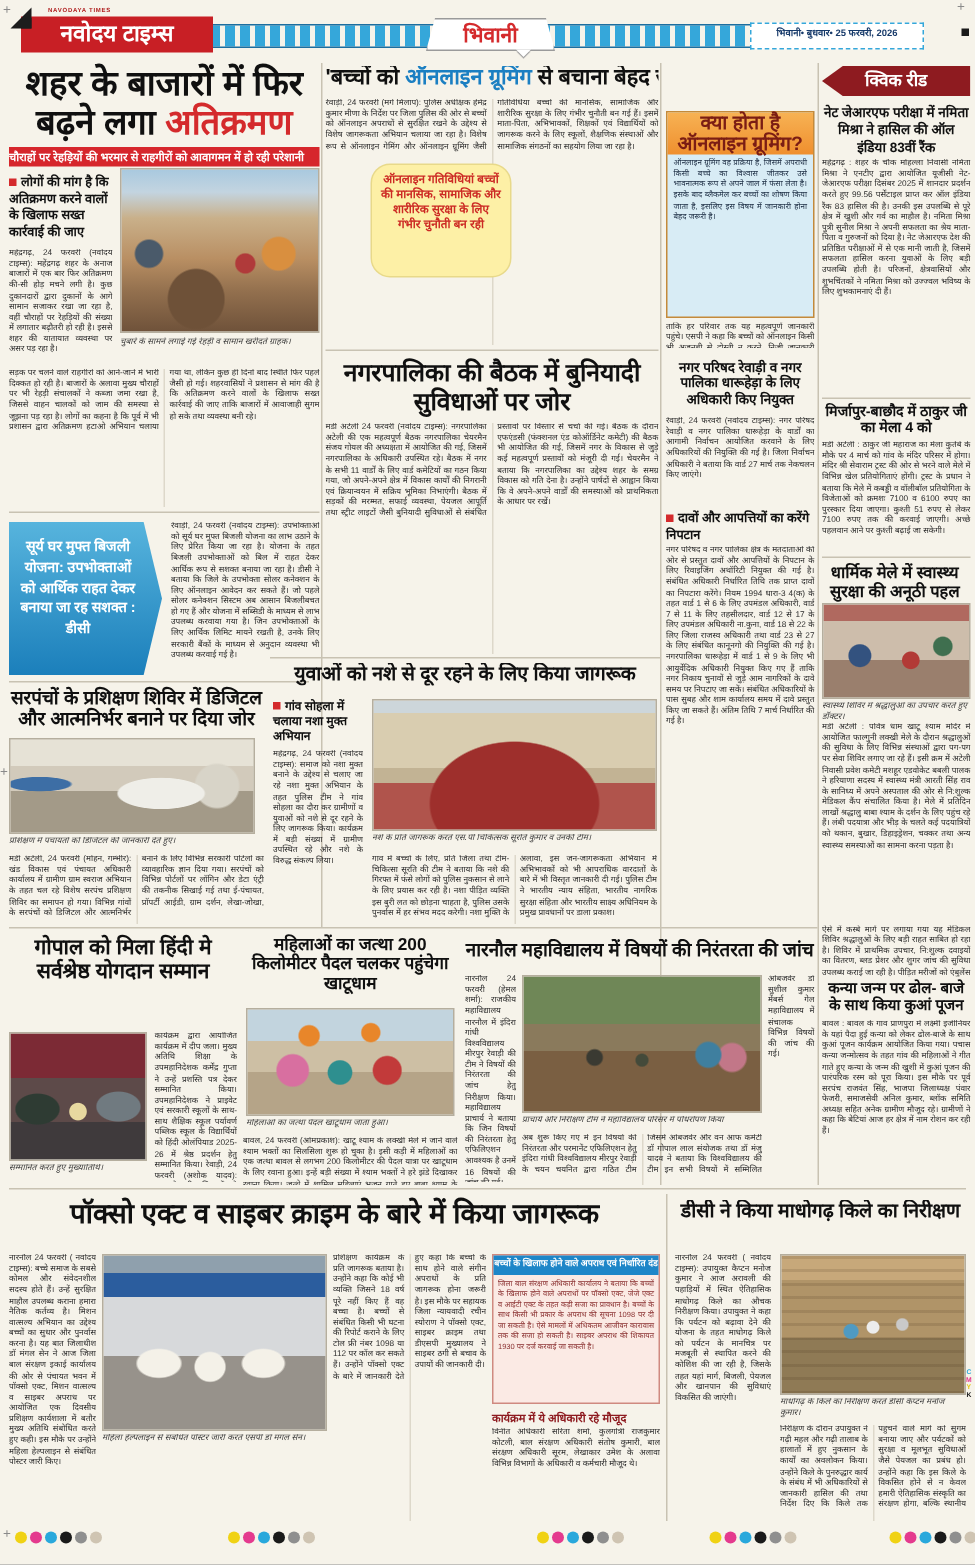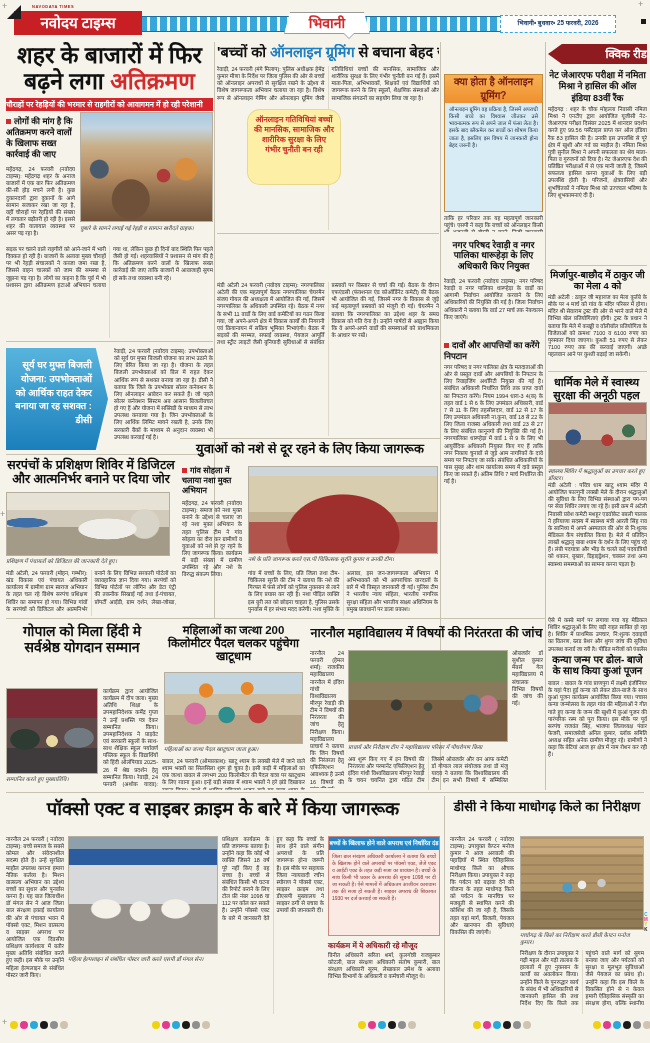--- a/index.html
+++ b/index.html
@@ -26,27 +26,27 @@
   .edbox{background:#fff;border:1px solid #9a9a9a;clip-path:polygon(7% 0,93% 0,100% 100%,0 100%);
          color:#d42a2c;font-weight:bold;font-size:14px;text-align:center;line-height:20px;}
   .edtail{width:0;height:0;border:5px solid transparent;border-top-color:#fff;filter:drop-shadow(0 1px 0 #999);}
   .datebox{background:#fff;border:1px dashed #35a7da;color:#173a6a;font-weight:bold;font-size:6.3px;line-height:14px;text-align:center;}
   .pgcircle{width:25px;height:25px;border-radius:50%;background:#2fa3d7;border:2px solid #fff;box-shadow:0 0 0 1px #2fa3d7;
             color:#fff;font-weight:bold;font-family:"Liberation Serif","DejaVu Serif",serif;font-size:12px;line-height:25px;text-align:center;}
   .tinybrand{font-size:4px;color:#b02020;font-weight:bold;letter-spacing:.5px;}
   .crop{color:#8a8a8a;font-size:9px;line-height:9px;}
   
   .strap{background:#d6262c;color:#fff;font-weight:bold;font-size:7.6px;line-height:13px;white-space:nowrap;overflow:hidden;}
-  .bluebox{background:linear-gradient(180deg,#57b4dd,#1b7fbb);color:#fff;font-weight:bold;font-size:9.5px;line-height:1.45;text-align:right;
+  .bluebox{background:linear-gradient(180deg,#57b4dd,#1b7fbb);color:#fff;font-weight:bold;font-size:9.5px;line-height:1.45;text-align:center;
            clip-path:polygon(0 0,88% 0,100% 50%,88% 100%,0 100%);padding:10px 16px 10px 6px;box-sizing:border-box;}
   .quote{background:#fdf0a6;border-radius:12px;color:#cc2a24;font-weight:bold;font-size:7.8px;line-height:1.3;text-align:center;padding:5px 6px;box-sizing:border-box;box-shadow:0 0 0 1px #e8d98a;}
   .infobox{border:1px solid #c48a3a;box-sizing:border-box;background:#d8ecf5;}
-  .infohead{background:linear-gradient(180deg,#f7b254,#ef8f2e);color:#7b1d14;font-weight:bold;font-size:10px;line-height:14px;text-align:center;}
+  .infohead{background:linear-gradient(180deg,#f7b254,#ef8f2e);color:#7b1d14;font-weight:bold;font-size:13px;line-height:14px;text-align:center;}
   .infobody{font-size:5.3px;line-height:1.35;color:#23344a;padding:3px 4px;text-align:justify;overflow:hidden;}
-  .qr-head{background:#8e1b20;color:#fff;font-weight:bold;font-size:11.5px;line-height:20px;text-align:right;
+  .qr-head{background:#8e1b20;color:#fff;font-weight:bold;font-size:11.5px;line-height:20px;text-align:center;
            clip-path:polygon(14% 0,100% 0,100% 100%,14% 100%,0 50%);}
   .qr-title{font-weight:bold;font-size:9px;line-height:1.25;text-align:center;color:#101010;}
   .subhead-red{font-weight:bold;font-size:8.5px;line-height:1.25;color:#101010;}
   .posterbox{box-sizing:border-box;border:1px solid #cf8a80;background:#fbeae4;}
   .posterhead{background:#1e86c8;color:#fff;font-weight:bold;font-size:6px;line-height:13px;text-align:center;white-space:nowrap;overflow:hidden;}
   .posterbody{font-size:5px;line-height:1.4;color:#8a3030;padding:3px;text-align:justify;overflow:hidden;}
   .darkred-sub{font-weight:bold;font-size:7.5px;color:#8e1b20;line-height:1.2;}
   .dotrow{display:flex;gap:2px;}
   .dotrow i{width:8px;height:8px;border-radius:50%;display:block;}
   .dotrow i:nth-child(1){background:#f0d214;} .dotrow i:nth-child(2){background:#e43a8e;}
@@ -112,20 +112,21 @@
   <div class="abs infobox" style="left:444px;top:74px;width:99px;height:138px;">
     <div class="infohead">क्या होता है ऑनलाइन ग्रूमिंग?</div>
     <div class="infobody" style="height:118px;">ऑनलाइन ग्रूमिंग वह प्रक्रिया है, जिसमें अपराधी किसी बच्चे का विश्वास जीतकर उसे भावनात्मक रूप से अपने जाल में फंसा लेता है। इसके बाद ब्लैकमेल कर बच्चों का शोषण किया जाता है, इसलिए इस विषय में जानकारी होना बेहद जरूरी है।</div>
   </div>
   <div class="abs body sm" style="left:444px;top:215px;width:99px;height:17px;">ताकि हर परिवार तक यह महत्वपूर्ण जानकारी पहुंचे। एसपी ने कहा कि बच्चों को ऑनलाइन किसी भी अजनबी से दोस्ती न करने, निजी जानकारी साझा न करने और किसी भी संदिग्ध गतिविधि की सूचना तुरंत परिजनों को देने की सलाह दी गई है।</div>
 
   <div class="abs qr-head" style="left:548px;top:44px;width:99px;">क्विक रीड</div>
   <div class="abs qr-title" style="left:548px;top:70px;width:99px;">नेट जेआरएफ परीक्षा में नमिता मिश्रा ने हासिल की ऑल इंडिया 83वीं रैंक</div>
   <div class="abs body sm" style="left:548px;top:106px;width:99px;height:156px;">महेंद्रगढ़ : शहर के चौक मोहल्ला निवासी नमिता मिश्रा ने एनटीए द्वारा आयोजित यूजीसी नेट-जेआरएफ परीक्षा दिसंबर 2025 में शानदार प्रदर्शन करते हुए 99.56 पर्सेंटाइल प्राप्त कर ऑल इंडिया रैंक 83 हासिल की है। उनकी इस उपलब्धि से पूरे क्षेत्र में खुशी और गर्व का माहौल है। नमिता मिश्रा पुत्री सुनील मिश्रा ने अपनी सफलता का श्रेय माता-पिता व गुरुजनों को दिया है। नेट जेआरएफ देश की प्रतिष्ठित परीक्षाओं में से एक मानी जाती है, जिसमें सफलता हासिल करना युवाओं के लिए बड़ी उपलब्धि होती है। परिजनों, क्षेत्रवासियों और शुभचिंतकों ने नमिता मिश्रा को उज्ज्वल भविष्य के लिए शुभकामनाएं दी हैं।</div>
 
+  <div class="abs hl" style="left:217px;top:240px;width:222px;font-size:16.5px;">नगरपालिका की बैठक में बुनियादी सुविधाओं पर जोर</div>
   <div class="abs body sm c2" style="left:217px;top:282px;width:222px;height:154px;">मंडी अटेली 24 फरवरी (नवोदय टाइम्स): नगरपालिका अटेली की एक महत्वपूर्ण बैठक नगरपालिका चेयरमैन संजय गोयल की अध्यक्षता में आयोजित की गई, जिसमें नगरपालिका के अधिकारी उपस्थित रहे। बैठक में नगर के सभी 11 वार्डों के लिए वार्ड कमेटियों का गठन किया गया, जो अपने-अपने क्षेत्र में विकास कार्यों की निगरानी एवं क्रियान्वयन में सक्रिय भूमिका निभाएंगी। बैठक में सड़कों की मरम्मत, सफाई व्यवस्था, पेयजल आपूर्ति तथा स्ट्रीट लाइटों जैसी बुनियादी सुविधाओं से संबंधित प्रस्तावों पर विस्तार से चर्चा की गई। बैठक के दौरान एफएंडसी (फंक्शनल एंड कोऑर्डिनेट कमेटी) की बैठक भी आयोजित की गई, जिसमें नगर के विकास से जुड़े कई महत्वपूर्ण प्रस्तावों को मंजूरी दी गई। चेयरमैन ने बताया कि नगरपालिका का उद्देश्य शहर के समग्र विकास को गति देना है। उन्होंने पार्षदों से आह्वान किया कि वे अपने-अपने वार्डों की समस्याओं को प्राथमिकता के आधार पर रखें।</div>
 
   <div class="abs hl" style="left:444px;top:240px;width:99px;font-size:9px;">नगर परिषद रेवाड़ी व नगर पालिका धारूहेड़ा के लिए अधिकारी किए नियुक्त</div>
   <div class="abs body sm" style="left:444px;top:278px;width:99px;height:58px;">रेवाड़ी, 24 फरवरी (नवोदय टाइम्स): नगर परिषद रेवाड़ी व नगर पालिका धारूहेड़ा के वार्डों का आगामी निर्वाचन आयोजित करवाने के लिए अधिकारियों की नियुक्ति की गई है। जिला निर्वाचन अधिकारी ने बताया कि वार्ड 27 मार्च तक नेकचलन किए जाएंगे।</div>
   <div class="abs subhead-red" style="left:444px;top:340px;width:99px;">
     <span class="sq"></span><span>दावों और आपत्तियों का करेंगे निपटान</span>
   </div>
   <div class="abs body sm" style="left:444px;top:364px;width:99px;height:250px;">नगर परिषद व नगर पालिका क्षेत्र के मतदाताओं की ओर से प्रस्तुत दावों और आपत्तियों के निपटान के लिए रिवाइजिंग अथॉरिटी नियुक्त की गई है। संबंधित अधिकारी निर्धारित तिथि तक प्राप्त दावों का निपटारा करेंगे। नियम 1994 धारा-3 4(क) के तहत वार्ड 1 से 6 के लिए उपमंडल अधिकारी, वार्ड 7 से 11 के लिए तहसीलदार, वार्ड 12 से 17 के लिए उपमंडल अधिकारी ना.कुना, वार्ड 18 से 22 के लिए जिला राजस्व अधिकारी तथा वार्ड 23 से 27 के लिए संबंधित कानूनगो की नियुक्ति की गई है। नगरपालिका धारूहेड़ा में वार्ड 1 से 9 के लिए भी आयुर्वेदिक अधिकारी नियुक्त किए गए हैं ताकि नगर निकाय चुनावों से जुड़े आम नागरिकों के दावे समय पर निपटाए जा सकें। संबंधित अधिकारियों के पास सुबह और शाम कार्यालय समय में दावे प्रस्तुत किए जा सकते हैं। अंतिम तिथि 7 मार्च निर्धारित की गई है।</div>
 
   <div class="abs hl" style="left:548px;top:270px;width:99px;font-size:9.5px;">मिर्जापुर-बाछौद में ठाकुर जी का मेला 4 को</div>

